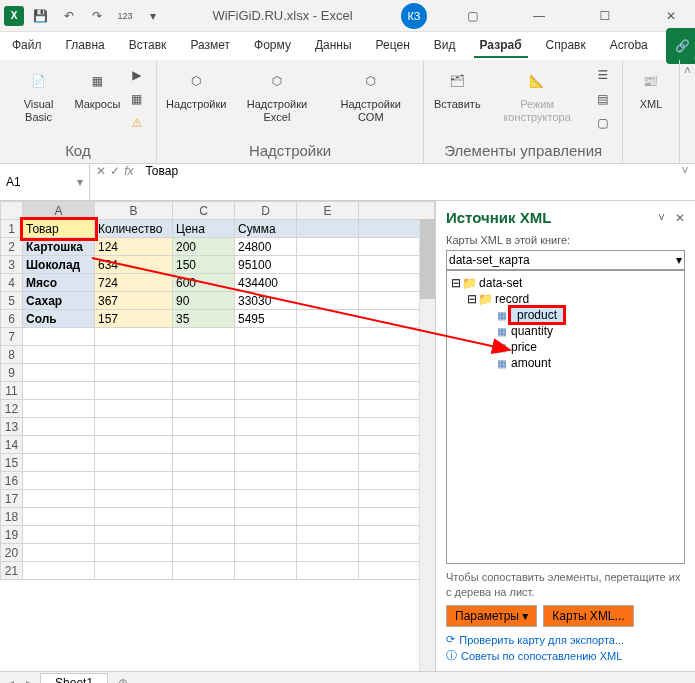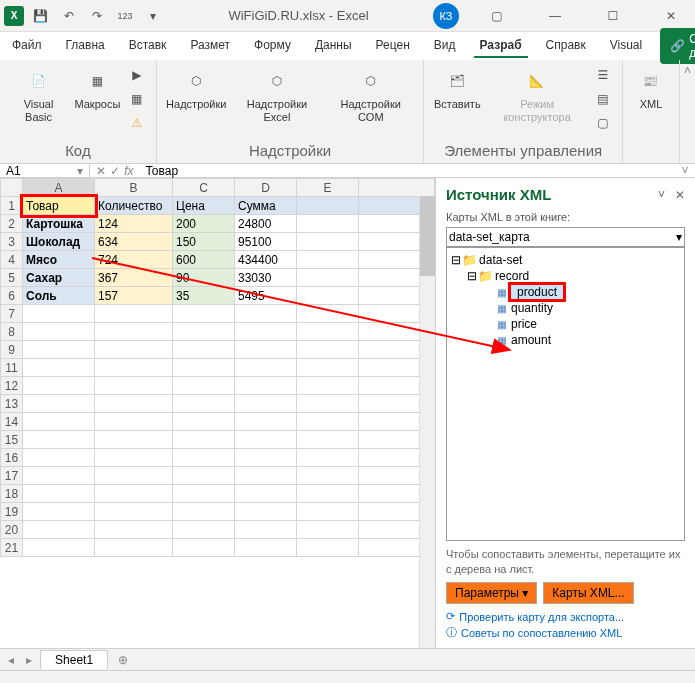--- a/index.html
+++ b/index.html
@@ -4,21 +4,21 @@
 <style>
 * { box-sizing: border-box; margin: 0; padding: 0; font-family: 'Segoe UI', Arial, sans-serif; }
 body { width: 695px; height: 683px; background: #fff; overflow: hidden; position: relative; font-size: 12px; }
 
 
 .titlebar { height: 32px; background: #f3f2f1; display: flex; align-items: center; padding: 0 4px; border-bottom: 1px solid #e1dfdd; }
 .app-icon { width: 20px; height: 20px; background: #107c41; color: #fff; display: flex; align-items: center; justify-content: center; font-size: 10px; font-weight: bold; border-radius: 3px; margin-right: 6px; }
 .qat { display: flex; gap: 6px; align-items: center; }
 .qat-btn { width: 22px; height: 22px; display: flex; align-items: center; justify-content: center; color: #555; cursor: pointer; }
 .title-text { flex: 1; text-align: center; color: #555; font-size: 13px; }
-.title-right { display: flex; align-items: center; gap: 18px; }
+.title-right { display: flex; align-items: center; gap: 26px; }
 .user-badge { width: 26px; height: 26px; border-radius: 50%; background: #0078d4; color: #fff; display: flex; align-items: center; justify-content: center; font-size: 11px; }
 .win-btn { width: 40px; height: 28px; display: flex; align-items: center; justify-content: center; color: #555; cursor: pointer; }
 
 
 .menubar { height: 28px; display: flex; align-items: center; padding: 0 6px; gap: 12px; background: #fff; }
 .menu-tab { padding: 4px 6px; font-size: 12px; color: #333; cursor: pointer; border-bottom: 2px solid transparent; }
 .menu-tab.active { border-bottom: 2px solid #107c41; font-weight: 600; }
 .share-btn { margin-left: auto; background: #107c41; color: #fff; padding: 4px 10px; border-radius: 4px; font-size: 12px; display: flex; align-items: center; gap: 4px; cursor: pointer; }
 
 
@@ -28,21 +28,21 @@
 .rib-btn { display: flex; flex-direction: column; align-items: center; gap: 2px; padding: 2px 4px; cursor: pointer; min-width: 40px; }
 .rib-btn.small { flex-direction: row; min-width: auto; padding: 2px; }
 .rib-icon { width: 30px; height: 30px; display: flex; align-items: center; justify-content: center; color: #555; }
 .rib-icon.sm { width: 18px; height: 18px; }
 .rib-label { font-size: 11px; color: #333; text-align: center; line-height: 1.2; }
 .rib-label.disabled { color: #aaa; }
 .rib-glabel { font-size: 15px; color: #666; text-align: center; padding-top: 2px; }
 .rib-col { display: flex; flex-direction: column; gap: 2px; }
 
 
-.fx-row { height: 14px; display: flex; border-bottom: 1px solid #d0d0d0; background: #fff; }
+.fx-row { height: 37px; display: flex; border-bottom: 1px solid #d0d0d0; background: #fff; }
 .name-box { width: 90px; border-right: 1px solid #d0d0d0; padding: 0 6px; display: flex; align-items: center; justify-content: space-between; font-size: 12px; }
 .fx-icons { display: flex; gap: 4px; padding: 0 6px; color: #888; }
 .fx-input { flex: 1; padding: 0 6px; font-size: 12px; }
 .fx-exp { width: 20px; text-align: center; color: #888; }
 
 
 .main { display: flex; height: 470px; }
 
 
 .grid-wrap { flex: 1; display: flex; flex-direction: column; overflow: hidden; position: relative; }
@@ -122,21 +122,21 @@
   <div class="menu-tab">Файл</div>
   <div class="menu-tab">Главна</div>
   <div class="menu-tab">Вставк</div>
   <div class="menu-tab">Размет</div>
   <div class="menu-tab">Форму</div>
   <div class="menu-tab">Данны</div>
   <div class="menu-tab">Рецен</div>
   <div class="menu-tab">Вид</div>
   <div class="menu-tab active">Разраб</div>
   <div class="menu-tab">Справк</div>
-  <div class="menu-tab">Visual</div>
+  <div class="menu-tab">Acroba</div>
   <div class="share-btn">
     <span>🔗</span>
     <span>Общий доступ</span>
     <span>▾</span>
   </div>
 </div>
 
 <div class="ribbon">
   <div class="rib-group">
     <div class="rib-items">

